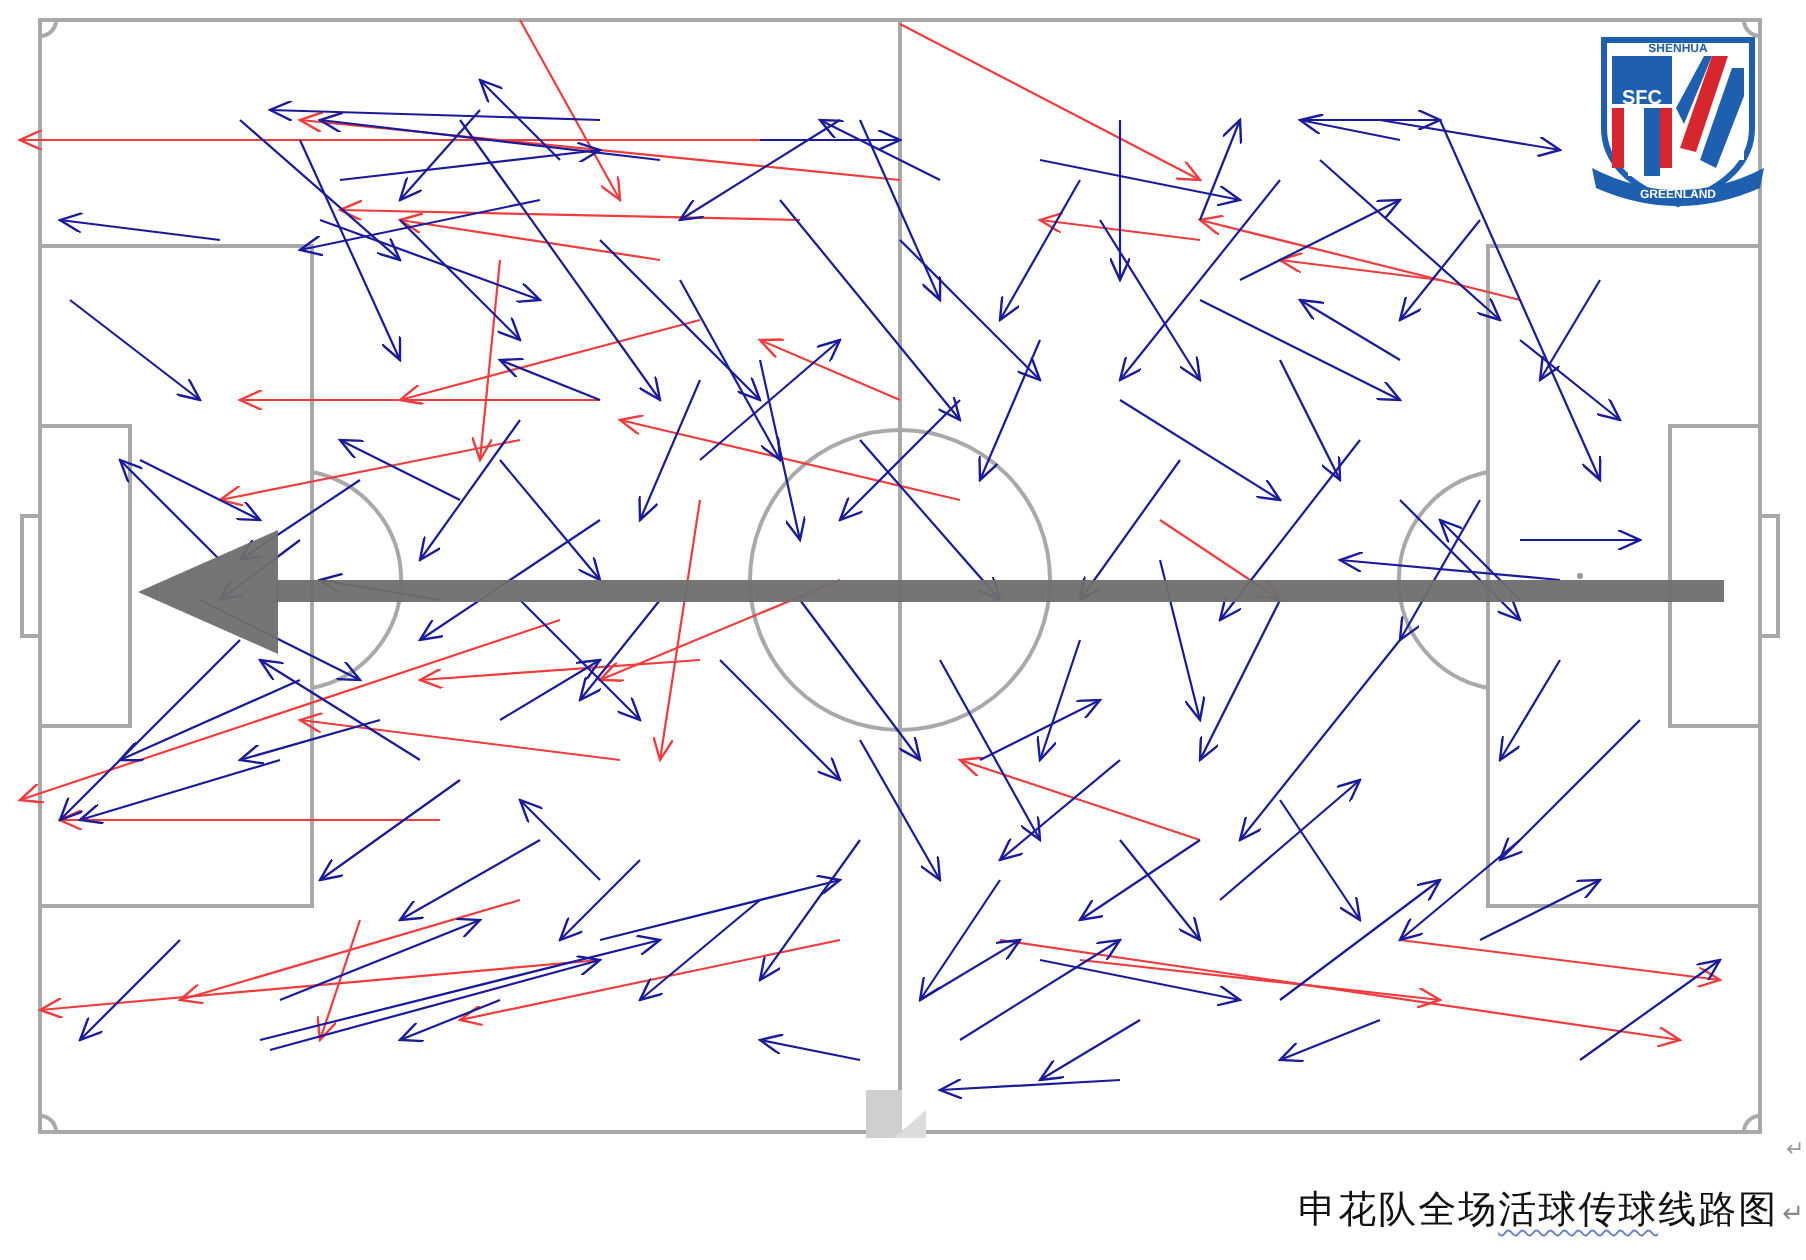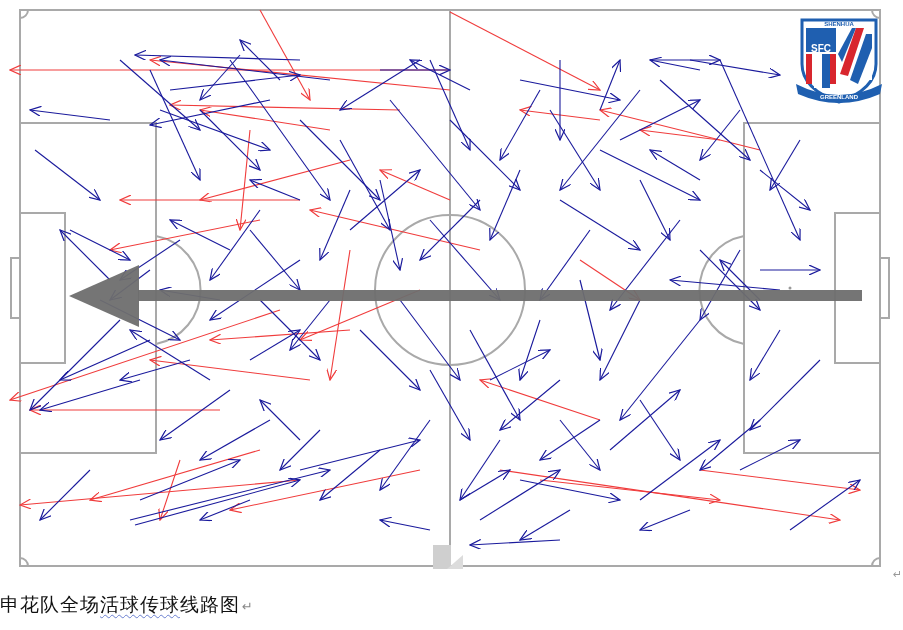--- a/index.html
+++ b/index.html
@@ -1,19 +1,19 @@
 <!DOCTYPE html>
 <html><head>
 <meta charset="utf-8">
 <style>
   html, body { margin: 0; padding: 0; background: #ffffff; }
   body { width: 903px; height: 630px; position: relative; overflow: hidden;
          font-family: "DejaVu Sans", sans-serif; }
   #pitch-svg { position: absolute; left: 0; top: 0; }
-  .caption { position: absolute; left: 0; top: 592px; width: 903px; text-align: left;
+  .caption { position: absolute; left: 0; top: 592px; width: 903px; text-align: right;
              font-size: 19px; color: #111; letter-spacing: 1px; font-family: "DejaVu Sans", sans-serif; }
   .caption .squiggle { text-decoration: underline wavy #6a7fd0; text-decoration-thickness: 1px; text-underline-offset: 3px; }
   .para-mark { color: #888; font-size: 13px; margin-left: 2px; }
   .side-mark { position: absolute; left: 893px; top: 568px; color: #999; font-size: 11px; }
   .crest { position: absolute; left: 794px; top: 14px; width: 90px; height: 92px; }
   .watermark { position: absolute; left: 433px; top: 545px; width: 32px; height: 28px; }
 </style>
 </head>
 <body>
 

